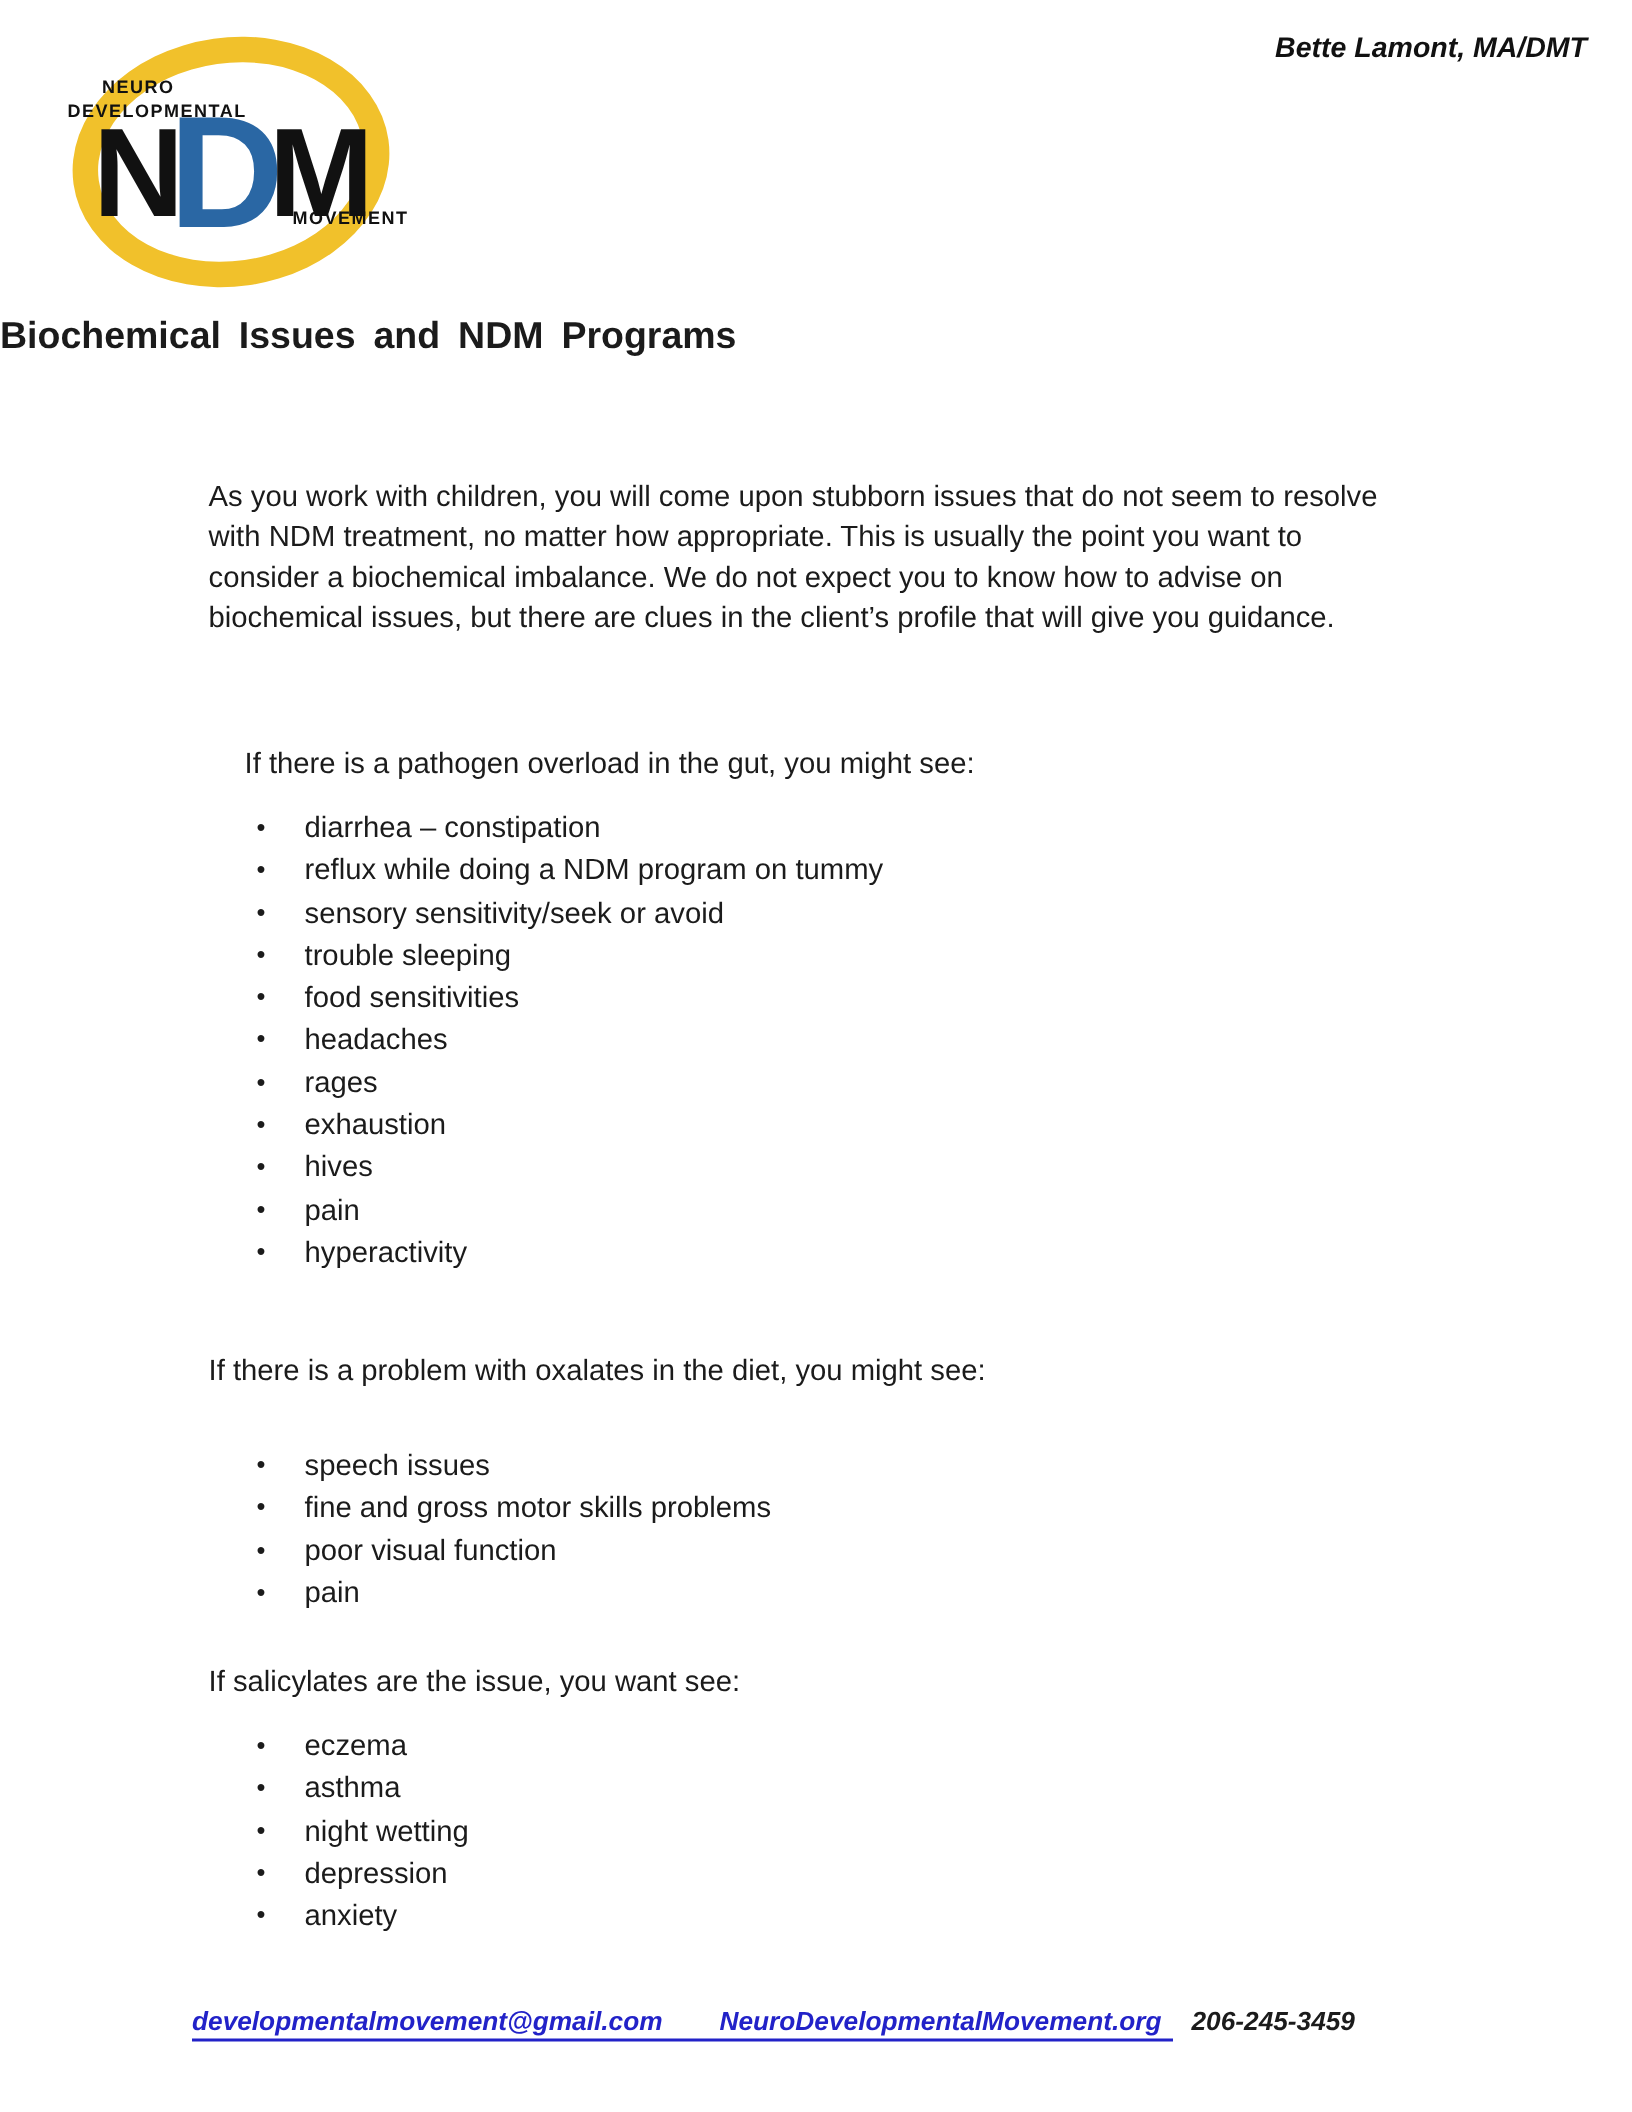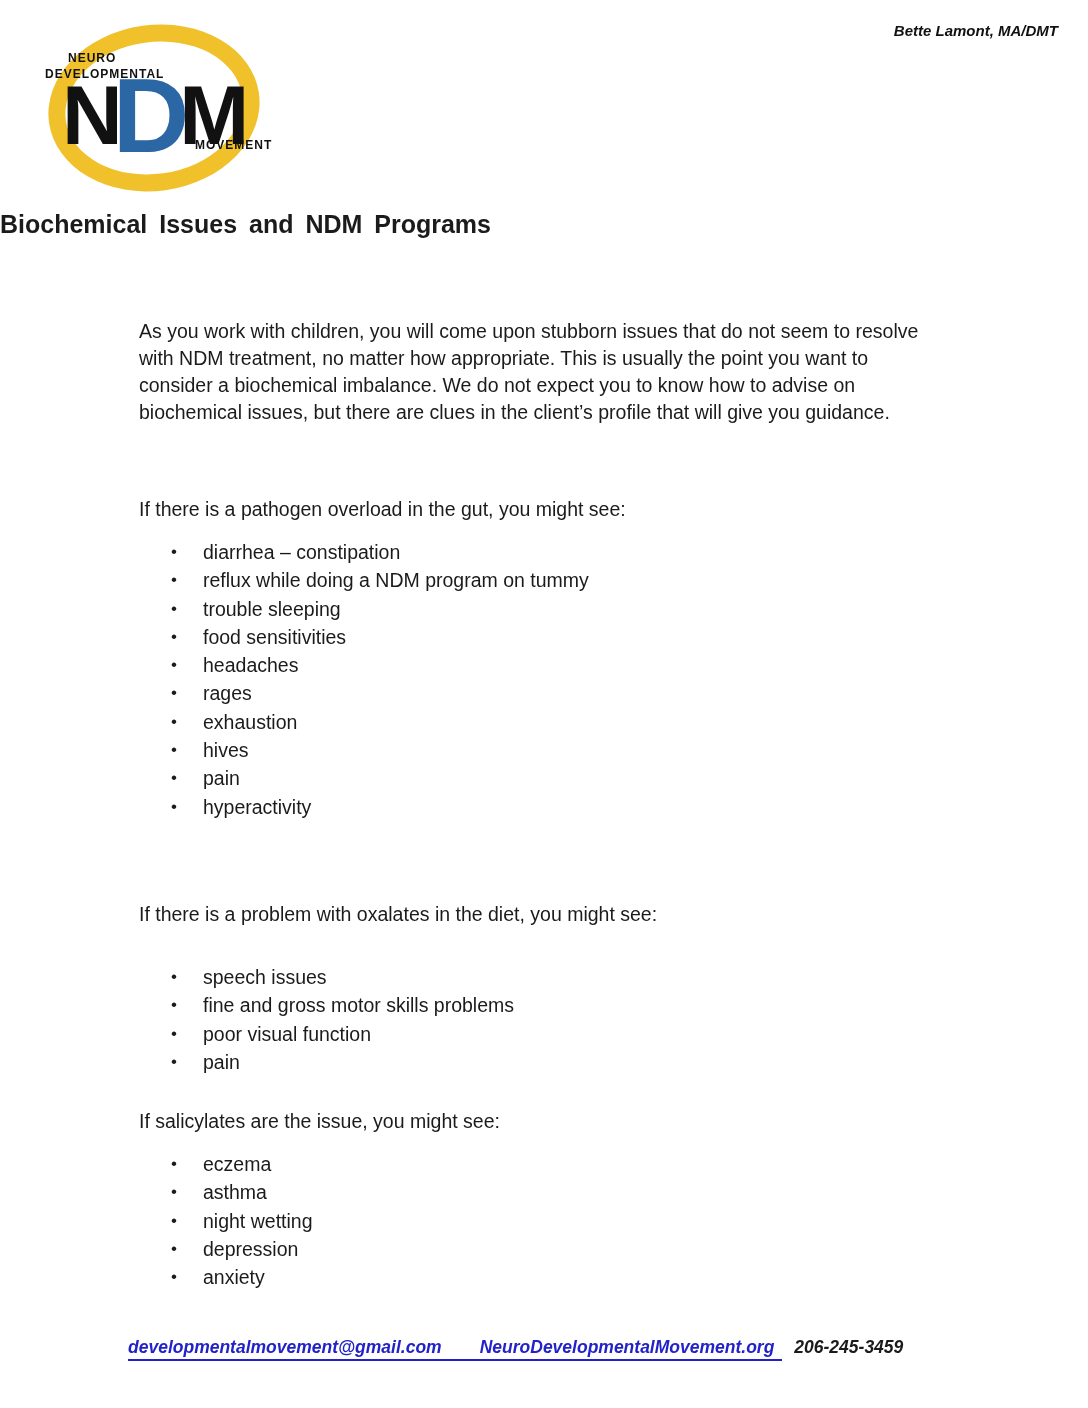--- a/index.html
+++ b/index.html
@@ -26,38 +26,38 @@
     position:absolute;left:22px;top:44px;width:206px;
     display:flex;align-items:center;justify-content:flex-start;
     font-weight:bold;line-height:1;letter-spacing:-4px;
   }
   .logo-letter{font-size:84px;color:#111;}
   .logo-letter.d{font-size:106px;color:#2A67A4;margin:0 -6px;}
   .logo-movement{position:absolute;left:155px;top:120px;font-size:12px;font-weight:bold;color:#111;letter-spacing:1px;}
   
   .author{
     position:absolute;top:22px;right:30px;
-    font-size:15px;font-weight:bold;font-style:italic;color:#111;
+    font-size:19px;font-weight:bold;font-style:italic;color:#111;
   }
   
   .doc-title{
     position:absolute;top:210px;left:0;width:100%;
     font-size:25px;font-weight:bold;color:#1b1b1b;
     word-spacing:5px;
   }
   
   .intro{
     position:absolute;left:139px;top:298px;width:792px;
     font-size:19.5px;line-height:27px;color:#1b1b1b;
   }
   .section-heading{
     position:absolute;left:139px;width:800px;
     font-size:19.5px;color:#1b1b1b;
   }
-  .h1{top:498px;}
+  .h1{top:498px;margin-left:24px;}
   .h2{top:903px;}
   .h3{top:1110px;}
   .bullet-list{
     position:absolute;left:139px;width:800px;
     margin:0;padding:0;list-style:none;
     font-size:19.5px;color:#1b1b1b;
   }
   .l1{top:538px;}
   .l2{top:943px;margin-top:20px;}
   .l3{top:1150px;}
@@ -100,39 +100,40 @@
   <div class="author">Bette Lamont, MA/DMT</div>
 
   <div class="doc-title">Biochemical Issues and NDM Programs</div>
 
   <p class="intro">As you work with children, you will come upon stubborn issues that do not seem to resolve with NDM treatment, no matter how appropriate. This is usually the point you want to consider a biochemical imbalance.  We do not expect you to know how to advise on biochemical issues, but there are clues in the client’s profile that will give you guidance.</p>
 
   <div class="section-heading h1">If there is a pathogen overload in the gut, you might see:</div>
   <ul class="bullet-list l1">
     <li>diarrhea – constipation</li>
     <li>reflux while doing a NDM program on tummy</li>
+    <li>sensory sensitivity/seek or avoid</li>
     <li>trouble sleeping</li>
     <li>food sensitivities</li>
     <li>headaches</li>
     <li>rages</li>
     <li>exhaustion</li>
     <li>hives</li>
     <li>pain</li>
     <li>hyperactivity</li>
   </ul>
 
   <div class="section-heading h2">If there is a problem with oxalates in the diet, you might see:</div>
   <ul class="bullet-list l2">
     <li>speech issues</li>
     <li>fine and gross motor skills problems</li>
     <li>poor visual function</li>
     <li>pain</li>
   </ul>
 
-  <div class="section-heading h3">If salicylates are the issue, you might see:</div>
+  <div class="section-heading h3">If salicylates are the issue, you want see:</div>
   <ul class="bullet-list l3">
     <li>eczema</li>
     <li>asthma</li>
     <li>night wetting</li>
     <li>depression</li>
     <li>anxiety</li>
   </ul>
 
   <div class="footer">
     <span class="footer-links">

